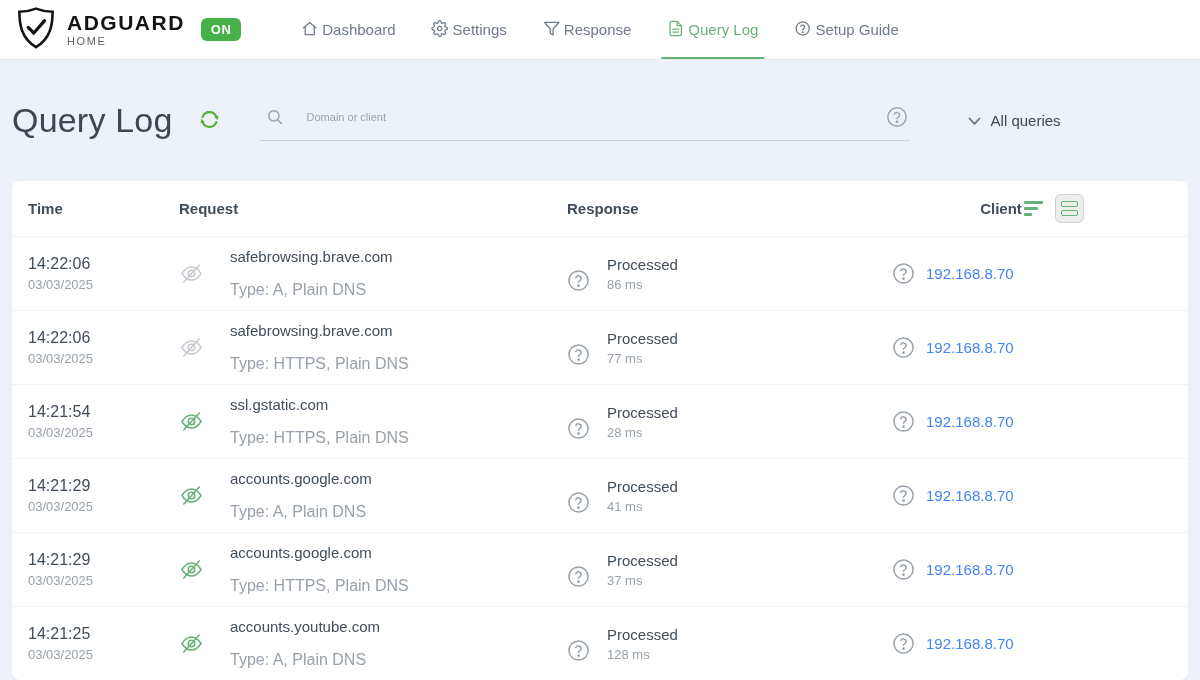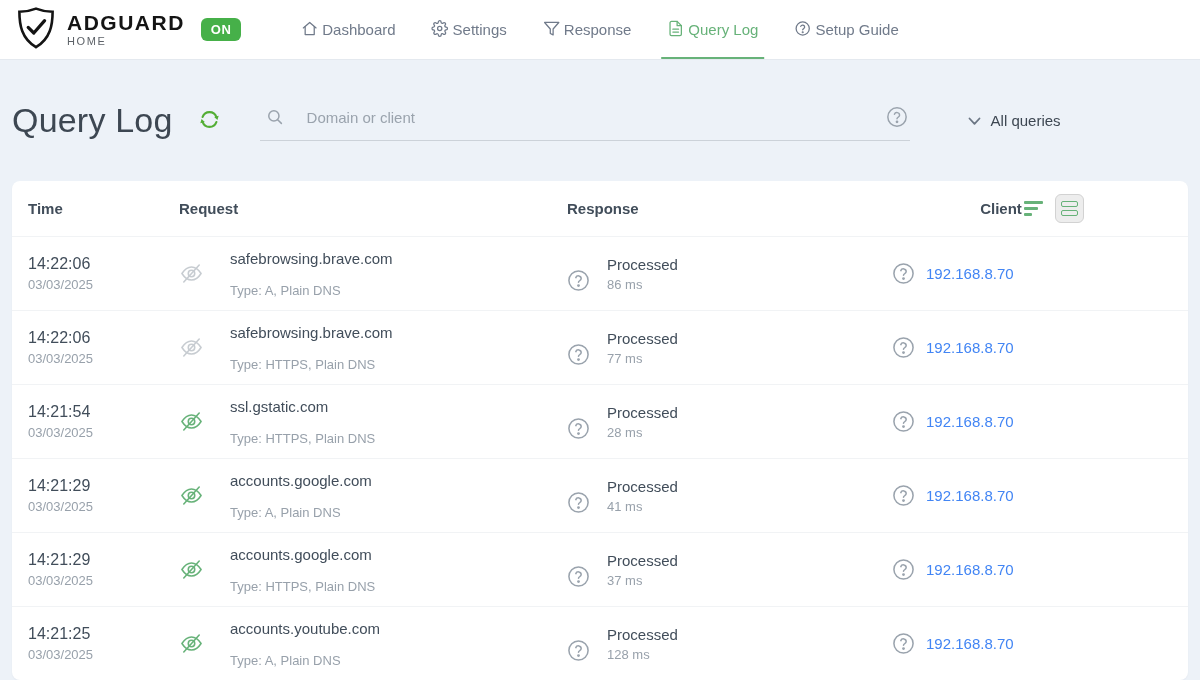--- a/index.html
+++ b/index.html
@@ -28,21 +28,21 @@
   .nav-item{display:flex;align-items:center;gap:4px;color:var(--nav-gray);font-size:15px;cursor:pointer;position:relative;}
   .nav-item svg{flex:0 0 auto;}
   .nav-item.active{color:var(--green);}
   .nav-item.active::after{content:"";position:absolute;left:-6px;right:-6px;bottom:0;height:2px;background:var(--green);}
 
   
   .toolbar{height:121px;display:flex;align-items:center;padding:0 12px;}
   .page-title{font-size:34px;font-weight:400;color:#3d4752;letter-spacing:.2px;}
   .refresh-btn{margin-left:24px;width:26px;height:26px;border:none;background:transparent;cursor:pointer;color:var(--refresh-green);display:flex;align-items:center;justify-content:center;}
   .search-wrap{margin-left:37px;width:650px;display:flex;align-items:center;gap:13px;border-bottom:1px solid #ccd2d9;padding:6px 2px 12px 6px;}
-  .search-wrap input{flex:1;border:none;outline:none;background:transparent;font-size:15px;color:var(--text-dark);font-family:"Liberation Sans",sans-serif;padding-left:10px;}
+  .search-wrap input{flex:1;border:none;outline:none;background:transparent;font-size:11px;color:var(--text-dark);font-family:"Liberation Sans",sans-serif;padding-left:10px;}
   .search-wrap input::placeholder{color:#9aa3ad;}
   .filter-dd{margin-left:58px;display:flex;align-items:center;gap:10px;cursor:pointer;color:#3d4752;font-size:15px;}
 
   
   .qicon{color:#9aa3ad;display:inline-flex;}
 
   
   .card{margin:0 12px;background:#fff;border-radius:8px;box-shadow:0 1px 2px rgba(16,30,54,.04);}
   .grid-row{display:grid;grid-template-columns:151px 388px 325px 1fr;padding:0 16px;align-items:center;}
   .thead{height:55px;font-size:15px;font-weight:700;color:var(--text-dark);}
@@ -54,21 +54,21 @@
   .toggle-compact i:nth-child(2){width:14px;}
   .toggle-compact i:nth-child(3){width:8px;}
   .toggle-detailed{width:29px;height:29px;border:1px solid #d2d2d2;background:#ededed;border-radius:6px;cursor:pointer;display:flex;flex-direction:column;align-items:center;justify-content:center;gap:3px;}
   .toggle-detailed i{display:block;width:17px;height:6px;border:1.6px solid var(--green);border-radius:2px;}
 
   .trow{height:74px;border-top:1px solid var(--row-border);}
   .cell-time .t{font-size:16px;color:var(--text-dark);}
   .cell-time .d{font-size:13px;color:var(--text-muted);margin-top:4px;}
   .cell-request{display:flex;align-items:center;gap:26px;}
   .cell-request .domain{font-size:15px;color:var(--text-dark);}
-  .cell-request .qtype{font-size:13px;color:var(--text-muted);margin-top:16px;}
+  .cell-request .qtype{font-size:16px;color:var(--text-muted);margin-top:16px;}
   .cell-response{display:flex;align-items:flex-end;gap:17px;}
   .cell-response .status{font-size:15px;color:var(--text-dark);}
   .cell-response .elapsed{font-size:13px;color:var(--text-muted);margin-top:4px;}
   .cell-client{display:flex;align-items:center;gap:11px;}
   .cell-client a{font-size:15px;color:var(--link-blue);text-decoration:none;cursor:pointer;}
   .eye-icon{display:inline-flex;}
 </style>
 </head>
 <body>
 

